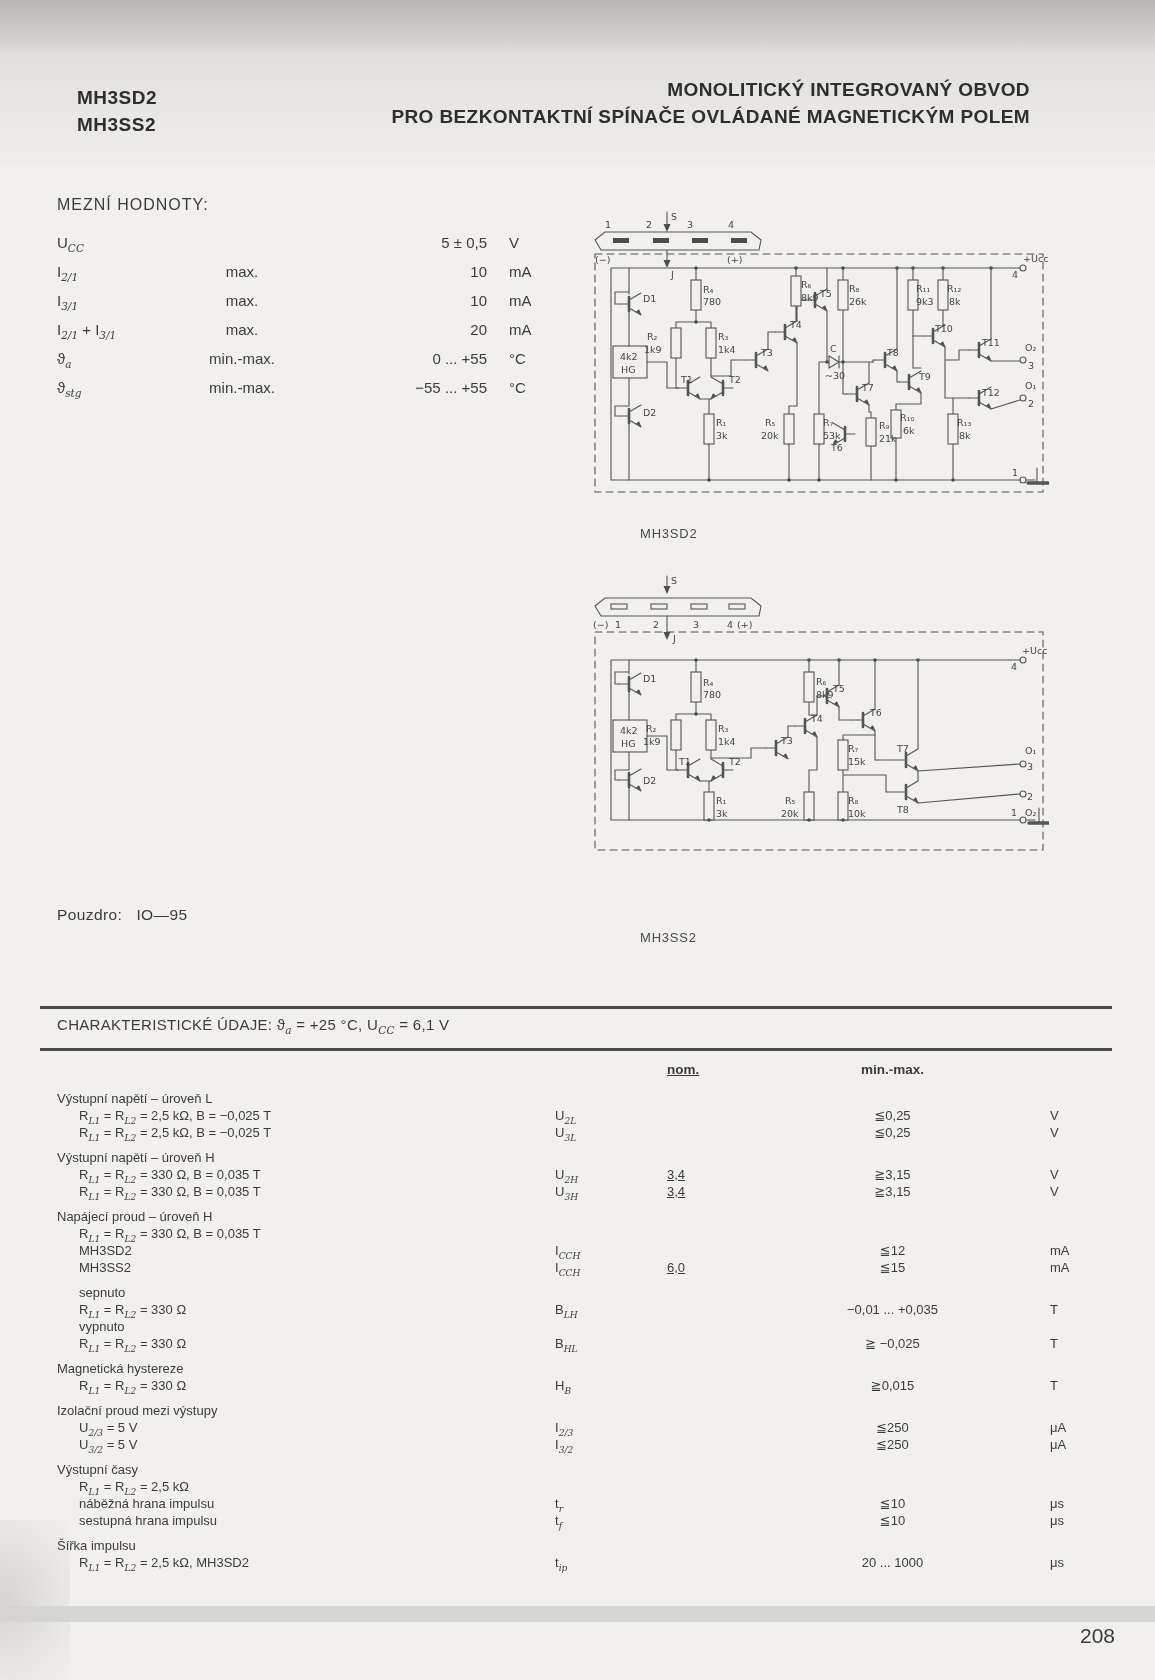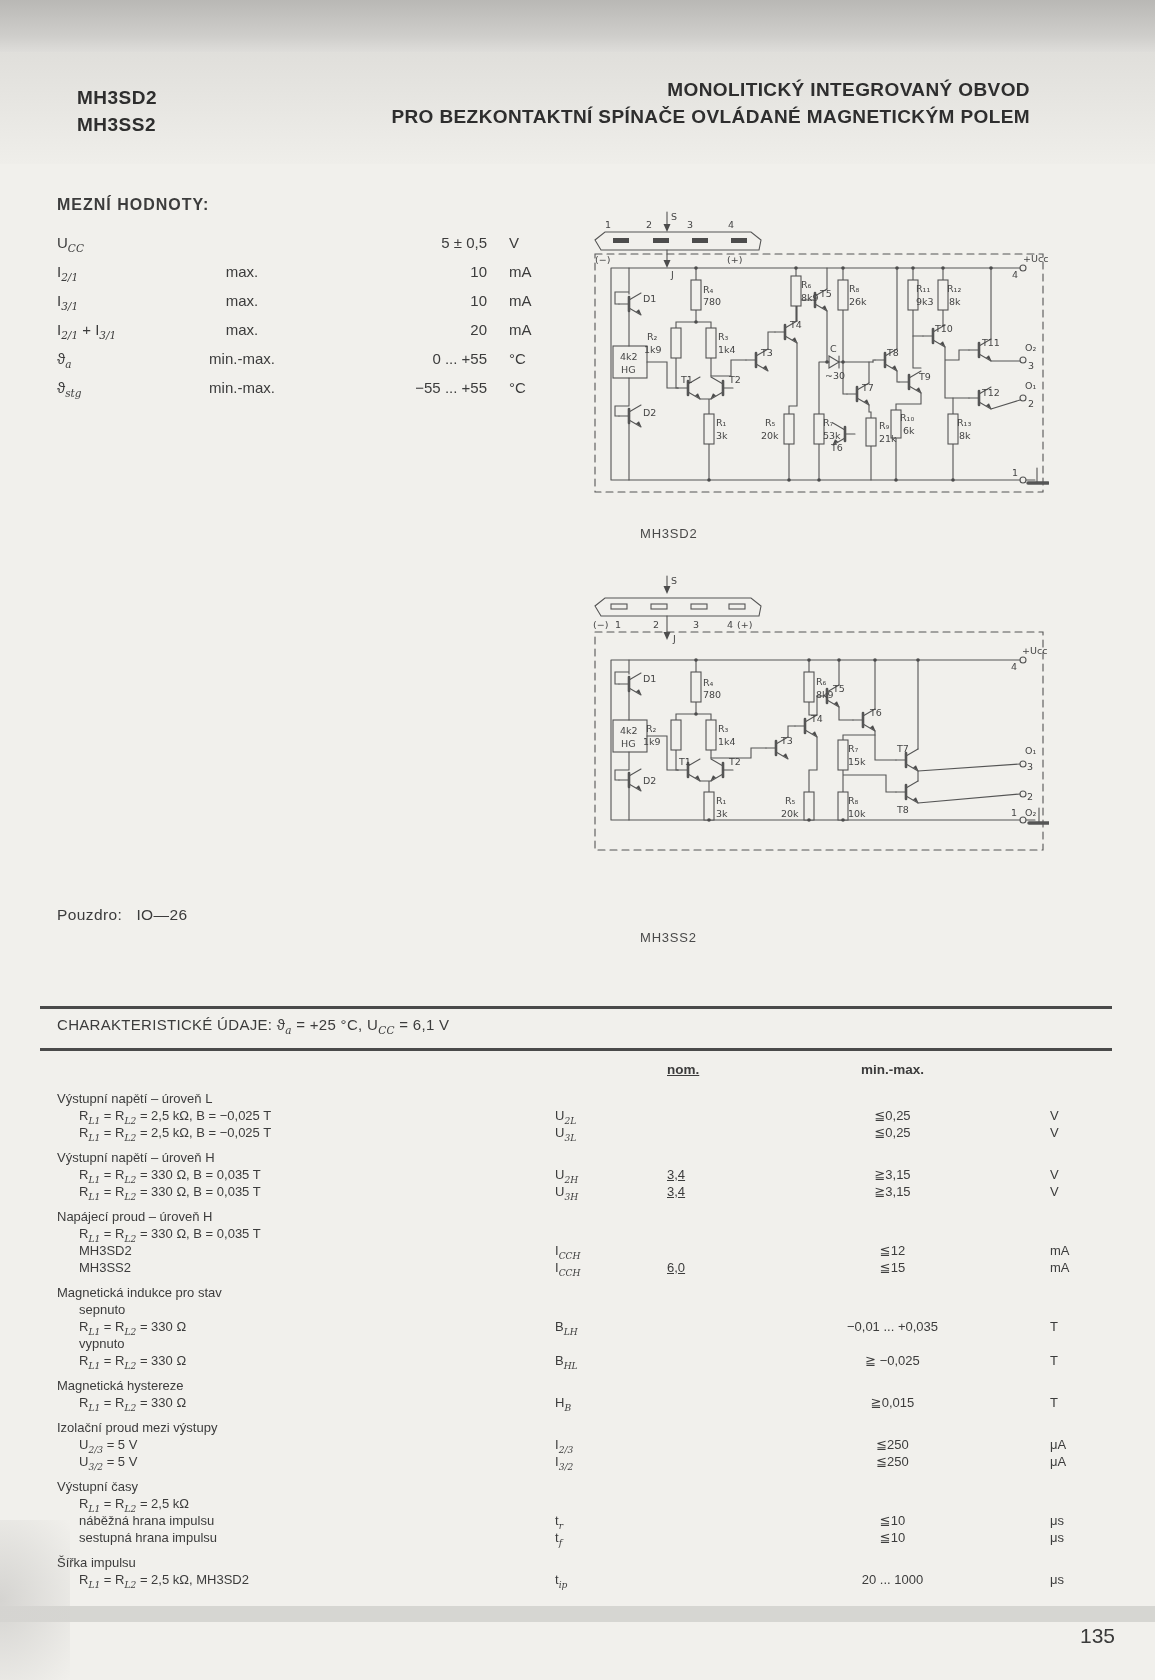--- a/index.html
+++ b/index.html
@@ -14,21 +14,21 @@
   
   #band-top{left:0;top:0;width:1155px;height:52px;background:linear-gradient(180deg,#b9b8b5,#cfcecb 70%,#deddda);}
   #band-header{left:0;top:52px;width:1155px;height:112px;background:linear-gradient(180deg,#e0dfdb,#efeeea);}
   #streak-bottom{left:0;top:1606px;width:1155px;height:16px;background:#d0cfcc;opacity:.8;}
   #blotch-bl{left:0;top:1520px;width:70px;height:160px;background:radial-gradient(ellipse at 0% 50%,#d5d4d1,rgba(213,212,209,0));}
   
   #partnos{left:77px;top:84px;font-size:19px;font-weight:bold;line-height:27px;color:#2e2e2e;letter-spacing:.5px;}
   #titleblk{left:300px;top:76px;width:730px;text-align:right;font-size:19px;font-weight:bold;line-height:27px;color:#2e2e2e;letter-spacing:.4px;}
   
   #limits{left:57px;top:196px;width:580px;}
-  #limits .hd{font-size:16px;letter-spacing:1px;margin-bottom:14px;font-weight:bold;}
+  #limits .hd{font-size:16px;letter-spacing:1px;margin-bottom:14px;}
   .lrow{position:relative;height:29px;font-size:15px;line-height:29px;}
   .l-sym{position:absolute;left:0;}
   .l-cond{position:absolute;left:130px;width:110px;text-align:center;}
   .l-val{position:absolute;left:250px;width:180px;text-align:right;}
   .l-unit{position:absolute;left:452px;}
   
   svg.sch{position:absolute;}
   svg.sch path, svg.sch rect, svg.sch polygon, svg.sch circle{stroke:#555;stroke-width:1.1;fill:none;stroke-linecap:round;}
   svg.sch .thick{stroke-width:2.6;}
   svg.sch .gbar{stroke-width:3.4;}
@@ -375,21 +375,21 @@
     <text x="434" y="184">O₁</text>
     <text x="436" y="200">3</text>
     <text x="436" y="230">2</text>
     <text x="434" y="246">O₂</text>
     <text x="420" y="246">1</text>
   </svg>
 <div class="abs sch-cap" style="left:640px;top:930px;">MH3SS2</div>
 
 <div class="abs" id="pouzdro">
   <span>Pouzdro:</span>&nbsp;&nbsp;
-  <span>IO—26</span>
+  <span>IO—95</span>
 </div>
 
 <div class="rule" style="top:1006px;"></div>
 <div class="abs" id="char-hd"><span>CHARAKTERISTICKÉ ÚDAJE: ϑ</span><sub>a</sub><span> = +25 °C, U</span><sub>CC</sub><span> = 6,1 V</span></div>
 <div class="rule" style="top:1048px;"></div>
 
 <div id="char-cols">
   <span class="cnom">nom.</span>
   <span class="cmm">min.-max.</span>
 </div>
@@ -454,23 +454,20 @@
         <span class="cd ind"><span>MH3SS2</span></span>
         <span class="csym"><span>I</span><sub>CCH</sub></span>
         <span class="cnom">6,0</span>
         <span class="cmm">≦15</span>
         <span class="cunit">mA</span>
       </div>
   </div>
 
   <div class="cgroup">
     <div class="crow">
-        <span class="cd">Magnetická indukce pro stav</span>
-      </div>
-    <div class="crow">
         <span class="cd ind"><span>sepnuto</span></span>
       </div>
     <div class="crow">
         <span class="cd ind"><span>R</span><sub>L1</sub><span> = R</span><sub>L2</sub><span> = 330 Ω</span></span>
         <span class="csym"><span>B</span><sub>LH</sub></span>
         <span class="cnom"></span>
         <span class="cmm">−0,01 ... +0,035</span>
         <span class="cunit">T</span>
       </div>
     <div class="crow">
@@ -549,13 +546,13 @@
         <span class="cd ind"><span>R</span><sub>L1</sub><span> = R</span><sub>L2</sub><span> = 2,5 kΩ, MH3SD2</span></span>
         <span class="csym"><span>t</span><sub>ip</sub></span>
         <span class="cnom"></span>
         <span class="cmm">20 ... 1000</span>
         <span class="cunit">μs</span>
       </div>
   </div>
 
 </div>
 
-<div class="abs" id="pageno">135</div>
+<div class="abs" id="pageno">208</div>
 
 </body></html>

